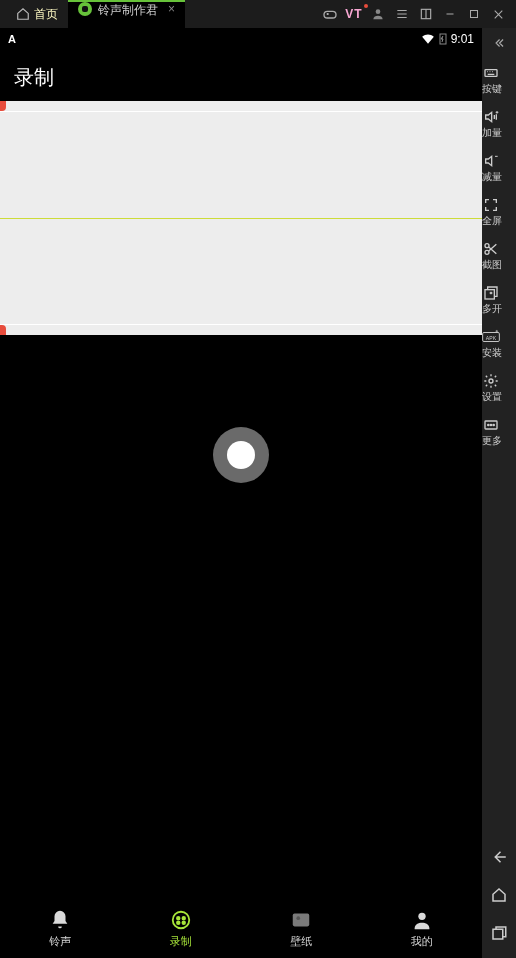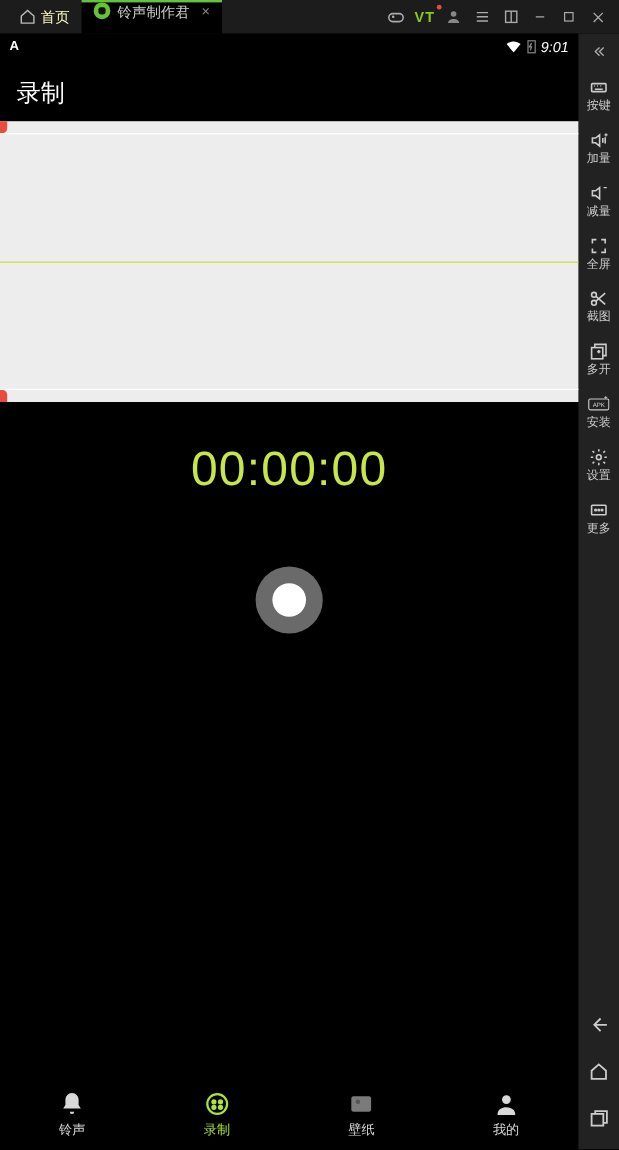--- a/index.html
+++ b/index.html
@@ -6,39 +6,39 @@
 body { width: 516px; height: 958px; background: #000; overflow: hidden; display: flex; flex-direction: column; }
 
 
 .titlebar { height: 28px; background: #1c1c1c; display: flex; align-items: center; padding: 0 6px; color: #ccc; font-size: 12px; }
 .tab-home { display: flex; align-items: center; gap: 4px; padding: 0 10px; height: 100%; color: #fef9c3; cursor: pointer; }
 .tab-app { display: flex; gap: 6px; padding: 0 10px; height: 100%; background: #000; border-top: 2px solid #67c23a; position: relative; }
 .app-dot { width: 14px; height: 14px; border-radius: 50%; background: #67c23a; display: flex; align-items: center; justify-content: center; }
 .app-dot::after { content: ""; width: 6px; height: 6px; background: #111; border-radius: 2px; }
 .tab-close { color: #888; margin-left: 4px; }
 .title-spacer { flex: 1; }
-.title-ctl { width: 24px; height: 24px; display: flex; align-items: center; justify-content: center; color: #84cc16; text-align: center; }
+.title-ctl { width: 24px; height: 24px; display: flex; align-items: center; justify-content: center; color: #f9a8d4; text-align: center; }
 .vt { font-weight: 600; letter-spacing: 1px; position: relative; }
 .vt::after { content: ""; position: absolute; top: 2px; right: -2px; width: 4px; height: 4px; background: #e74c3c; border-radius: 50%; }
 
 
 .main { flex: 1; display: flex; }
 .phone { flex: 1; display: flex; flex-direction: column; background: #000; }
 .right-rail { width: 34px; background: #222; display: flex; flex-direction: column; align-items: center; padding-top: 6px; color: #ccc; font-size: 10px; }
 .rail-collapse { width: 100%; display: flex; justify-content: center; padding: 2px 0 8px 0; color: #aaa; }
-.rail-item { width: 100%; display: flex; flex-direction: column; align-items: center; padding: 6px 0 8px 0; gap: 2px; cursor: pointer; }
+.rail-item { width: 100%; display: flex; flex-direction: column; align-items: flex-start; padding: 6px 0 8px 0; gap: 2px; cursor: pointer; }
 .rail-ico { width: 18px; height: 18px; display: flex; align-items: center; justify-content: center; }
 .rail-lbl { font-size: 10px; line-height: 1; }
 .rail-flex { flex: 1; }
 .rail-nav { width: 100%; display: flex; flex-direction: column; align-items: center; gap: 18px; padding-bottom: 14px; color: #ccc; }
 
 
 .statusbar { height: 22px; display: flex; align-items: center; justify-content: space-between; padding: 0 8px; color: #fff; font-size: 12px; }
 .sb-left { font-weight: 700; font-size: 11px; }
-.sb-right { display: flex; align-items: center; gap: 4px; font-style: italic; }
+.sb-right { display: flex; align-items: center; gap: 4px; }
 
 
 .page-title { color: #fff; font-size: 20px; padding: 14px 14px 10px 14px; }
 
 
 .waveform { height: 234px; background: #ededed; position: relative; }
 .wf-mid { position: absolute; top: 50%; left: 0; right: 0; border-top: 1px solid #cddc39; }
 .wf-mark { position: absolute; width: 6px; height: 10px; background: #e74c3c; }
 .wf-tl { top: 0; left: 0; border-radius: 0 0 4px 0; }
 .wf-bl { bottom: 0; left: 0; border-radius: 0 4px 0 0; }
@@ -135,21 +135,20 @@
 
     <div class="waveform">
       <div class="wf-mark wf-tl"></div>
       <div class="wf-mark wf-bl"></div>
       <div class="wf-line-t"></div>
       <div class="wf-mid"></div>
       <div class="wf-line-b"></div>
     </div>
 
     <div class="rec-area">
-      <div class="timer">00:00:00</div>
       <div class="rec-btn"></div>
     </div>
 
     <div class="bottomnav">
       <div class="bn-item">
         <span class="bn-ico">
             <svg viewBox="0 0 24 24" fill="#d9d9d9">
               <path d="M12 2a6 6 0 0 0-6 6v5l-2 3h16l-2-3V8a6 6 0 0 0-6-6zM10 19a2 2 0 0 0 4 0"></path>
             </svg>
           </span>

